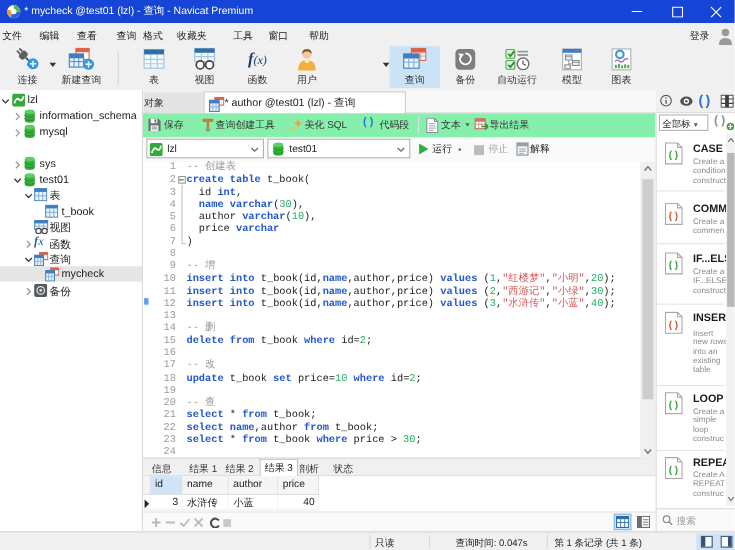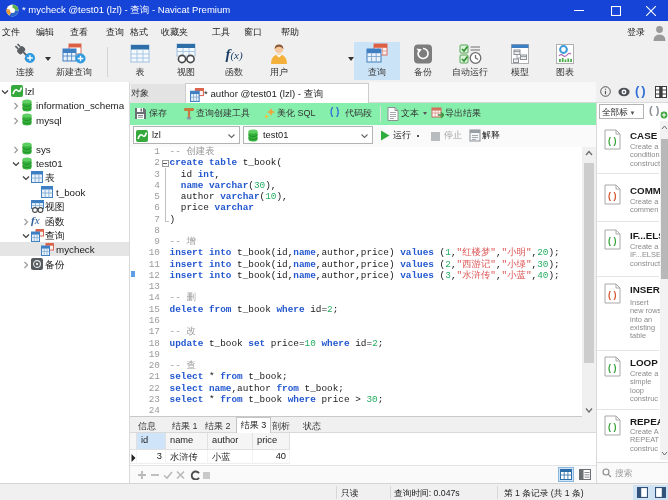--- a/index.html
+++ b/index.html
@@ -725,21 +725,21 @@
         <path d="M6.3 6.3 L9 9" stroke="#8a8a8a" stroke-width="1.1"></path>
       </svg>
       <div style="position:absolute;left:18px;top:5px;font-size:8.8px;color:#9a9a9a">搜索</div>
     </div>
   </div>
 
   <div class="statusbar">
     <div class="sbsep" style="left:336px"></div>
     <div class="sb" style="left:341px">只读</div>
     <div class="sbsep" style="left:390px"></div>
-    <div class="sb" style="left:394px">查询时间: 0.047s</div>
+    <div class="sb" style="left:414px">查询时间: 0.047s</div>
     <div class="sbsep" style="left:497px"></div>
     <div class="sb" style="left:504px">第 1 条记录 (共 1 条)</div>
     <div class="abs" style="left:633px;top:1px;width:35px;height:15px;background:#cfe3f5"></div>
     <svg class="abs" style="left:637px;top:3px" width="11" height="11" viewBox="0 0 11 11">
       <rect x="0.5" y="0.5" width="10" height="10" fill="#fff" stroke="#33527a" stroke-width="1.2"></rect>
       <rect x="1" y="1" width="3.2" height="9" fill="#33527a"></rect>
     </svg>
     <svg class="abs" style="left:655px;top:3px" width="11" height="11" viewBox="0 0 11 11">
       <rect x="0.5" y="0.5" width="10" height="10" fill="#fff" stroke="#33527a" stroke-width="1.2"></rect>
       <rect x="6.8" y="1" width="3.2" height="9" fill="#33527a"></rect>

